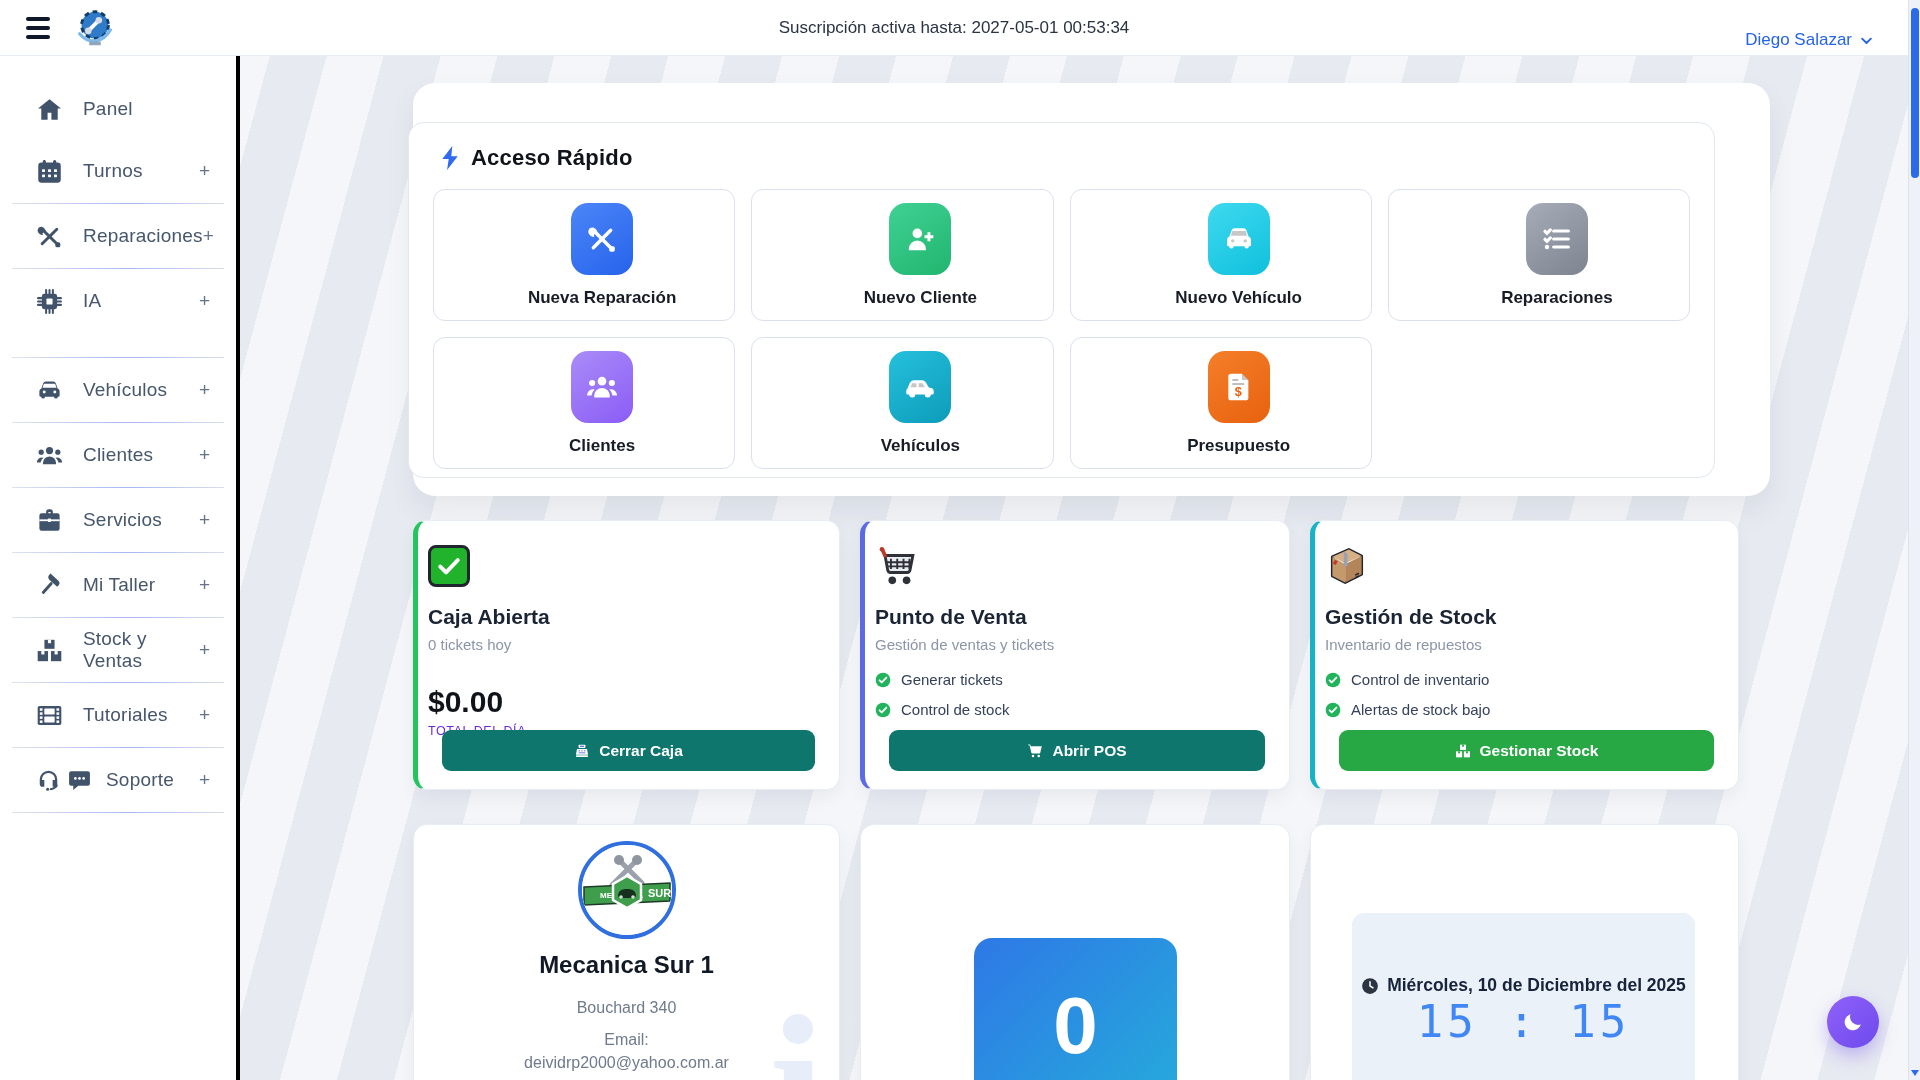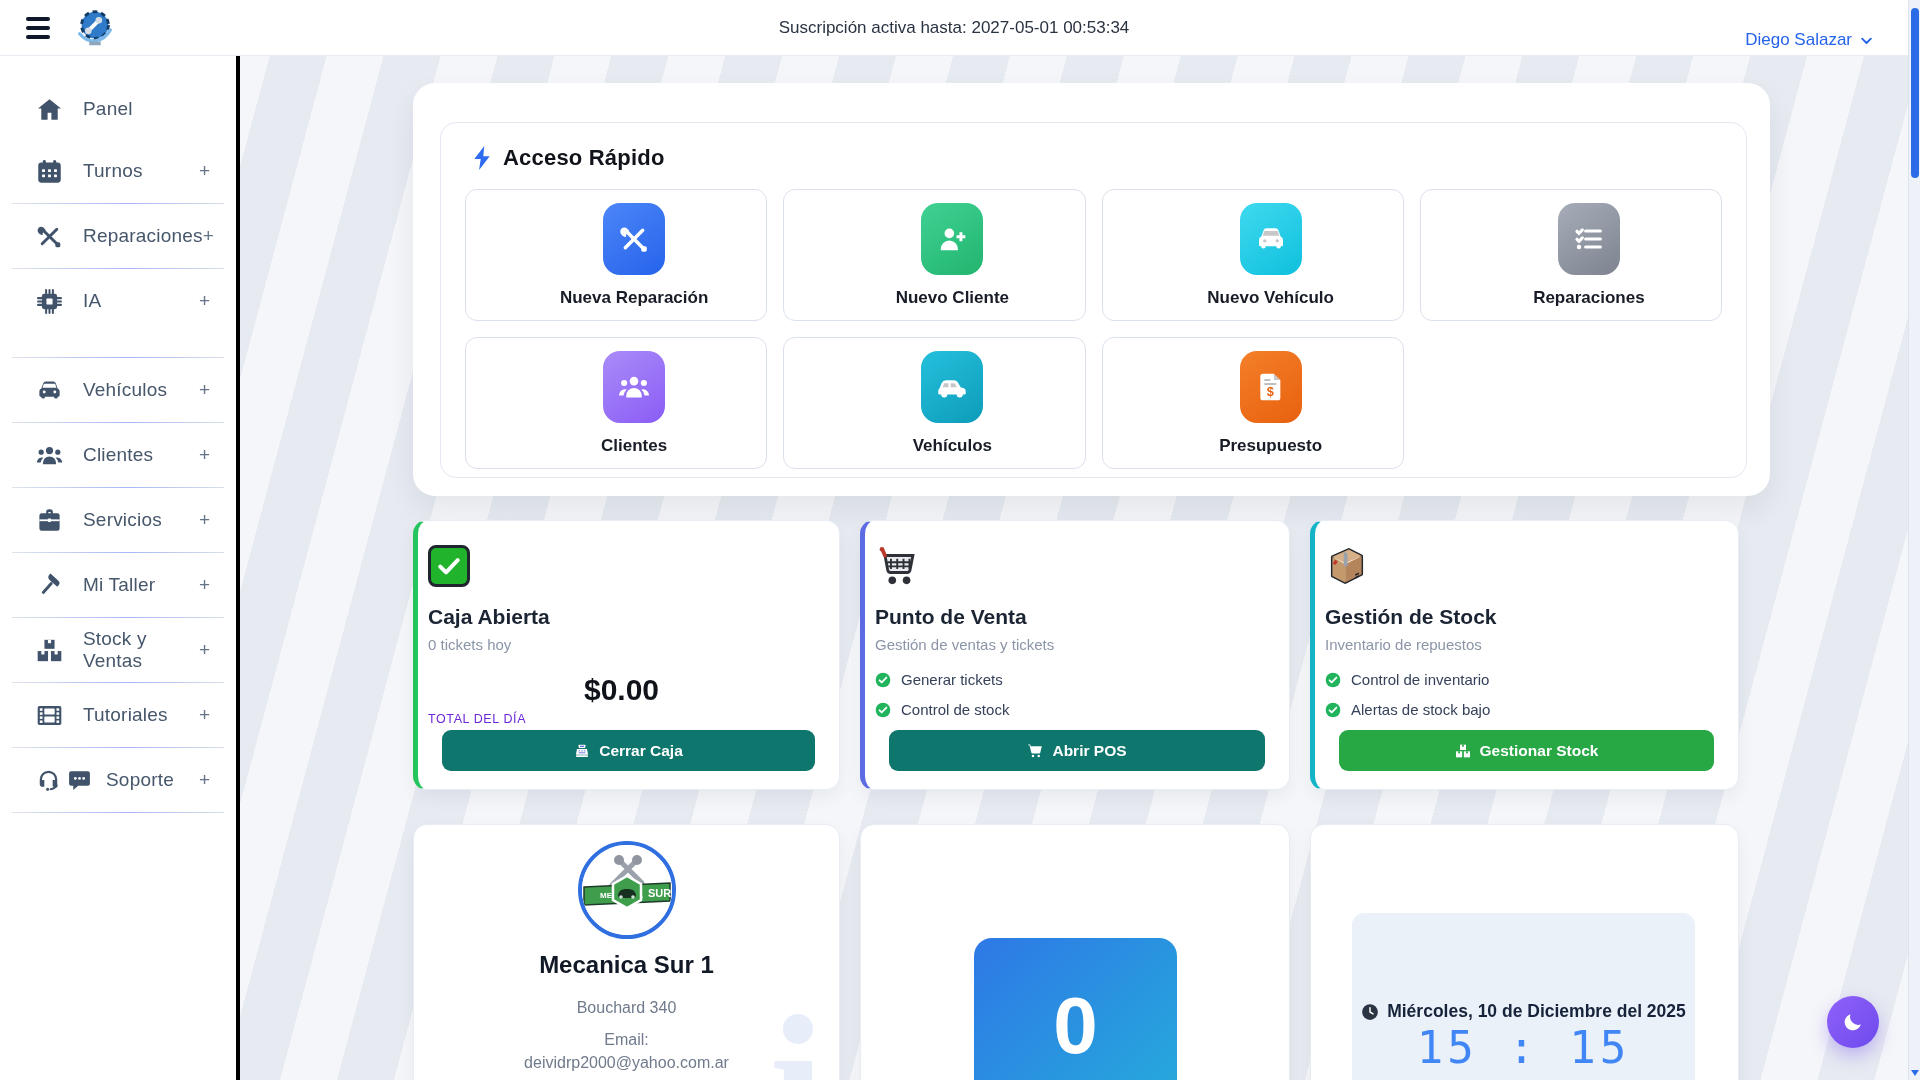--- a/index.html
+++ b/index.html
@@ -44,21 +44,21 @@
   .sb-spacer{ height:24px; }
   .sb-icons2{ display:flex; align-items:center; gap:6px; }
   .sb-icons2 svg{ width:25px; height:25px; }
 
   
   .panel-outer{
     position:absolute; left:413px; top:83px; width:1357px; height:413px;
     background:#ffffff; border-radius:22px; box-shadow:0 14px 30px rgba(15,23,42,.07); z-index:5;
   }
   .panel-inner{
-    position:absolute; left:440px; top:122px; width:1307px; height:356px;
+    position:absolute; left:408px; top:122px; width:1307px; height:356px;
     background:#ffffff; border:1px solid #e3e8f1; border-radius:16px; z-index:6;
   }
   .qa-header{ position:absolute; left:30px; top:22px; display:flex; align-items:center; gap:10px; }
   .qa-header svg{ width:22px; height:26px; }
   .qa-title{ font-size:22px; font-weight:800; color:#10131a; letter-spacing:.2px; }
   .qa-grid{
     position:absolute; left:24px; right:24px; top:66px; bottom:8px;
     display:grid; grid-template-columns:repeat(4,1fr); grid-template-rows:1fr 1fr; gap:16px;
   }
   .qa-card{
@@ -82,21 +82,21 @@
     position:absolute; top:520px; height:270px; background:#fff; border-radius:14px;
     border:1px solid #e8edf4; box-shadow:0 8px 18px rgba(15,23,42,.05);
     border-left:5px solid #ccc; padding:24px 24px 0 10px; z-index:5;
   }
   .ic-caja{ left:413px; width:427px; border-left-color:#24c55e; }
   .ic-pos{ left:860px; width:430px; border-left-color:#5c6be4; }
   .ic-stock{ left:1310px; width:429px; border-left-color:#14b4c6; }
   .ic-emoji{ height:46px; display:flex; align-items:flex-start; }
   .ic-title{ font-size:21px; font-weight:700; color:#1b2433; margin-top:14px; }
   .ic-sub{ font-size:15px; color:#8b95a7; margin-top:7px; }
-  .ic-amount{ font-size:30px; font-weight:800; color:#10131a; margin-top:20px;text-align:center; }
+  .ic-amount{ font-size:30px; font-weight:800; color:#10131a; margin-top:32px; }
   .ic-amount-label{ font-size:12.5px; color:#6d28d9; margin-top:5px; letter-spacing:.6px; }
   .ic-feats{ margin-top:18px; display:flex; flex-direction:column; gap:13px; }
   .ic-feat{ display:flex; align-items:center; gap:10px; font-size:15px; color:#35415a; }
   .ic-feat svg{ width:16px; height:16px; flex:0 0 auto; }
   .ic-btn{
     position:absolute; left:24px; right:24px; bottom:18px; height:41px; border:none; border-radius:9px;
     color:#fff; font-family:inherit; font-size:15.5px; font-weight:700; cursor:pointer;
     display:flex; align-items:center; justify-content:center; gap:9px;
   }
   .ic-btn svg{ width:16px; height:16px; }
@@ -129,21 +129,21 @@
     position:absolute; left:113px; top:113px; width:203px; height:230px; border-radius:18px;
     background:linear-gradient(135deg,#2e78e6,#24b3d9);
     display:flex; justify-content:center;
   }
   .count-value{ color:#fff; font-size:80px; font-weight:700; margin-top:42px; }
 
   .clock-panel{
     position:absolute; left:41px; top:88px; width:343px; height:240px;
     background:#eaf1f9; border-radius:12px;
   }
-  .clock-date{ margin-top:88px; display:flex; align-items:center; justify-content:center; gap:8px;
+  .clock-date{ margin-top:62px; display:flex; align-items:center; justify-content:center; gap:8px;
     font-size:17.5px; font-weight:600; color:#17233a; }
   .clock-date svg{ width:18px; height:18px; }
   .clock-time{ text-align:center; font-family:"DejaVu Sans Mono", monospace;
     font-size:44px; color:#4186f5; letter-spacing:4px; }
 
   
   .moon-btn{
     position:absolute; left:1827px; top:996px; width:52px; height:52px; border-radius:50%;
     background:linear-gradient(135deg,#9061f9,#6d4aed); box-shadow:0 8px 18px rgba(109,74,237,.35);
     display:flex; align-items:center; justify-content:center; cursor:pointer; z-index:40;

